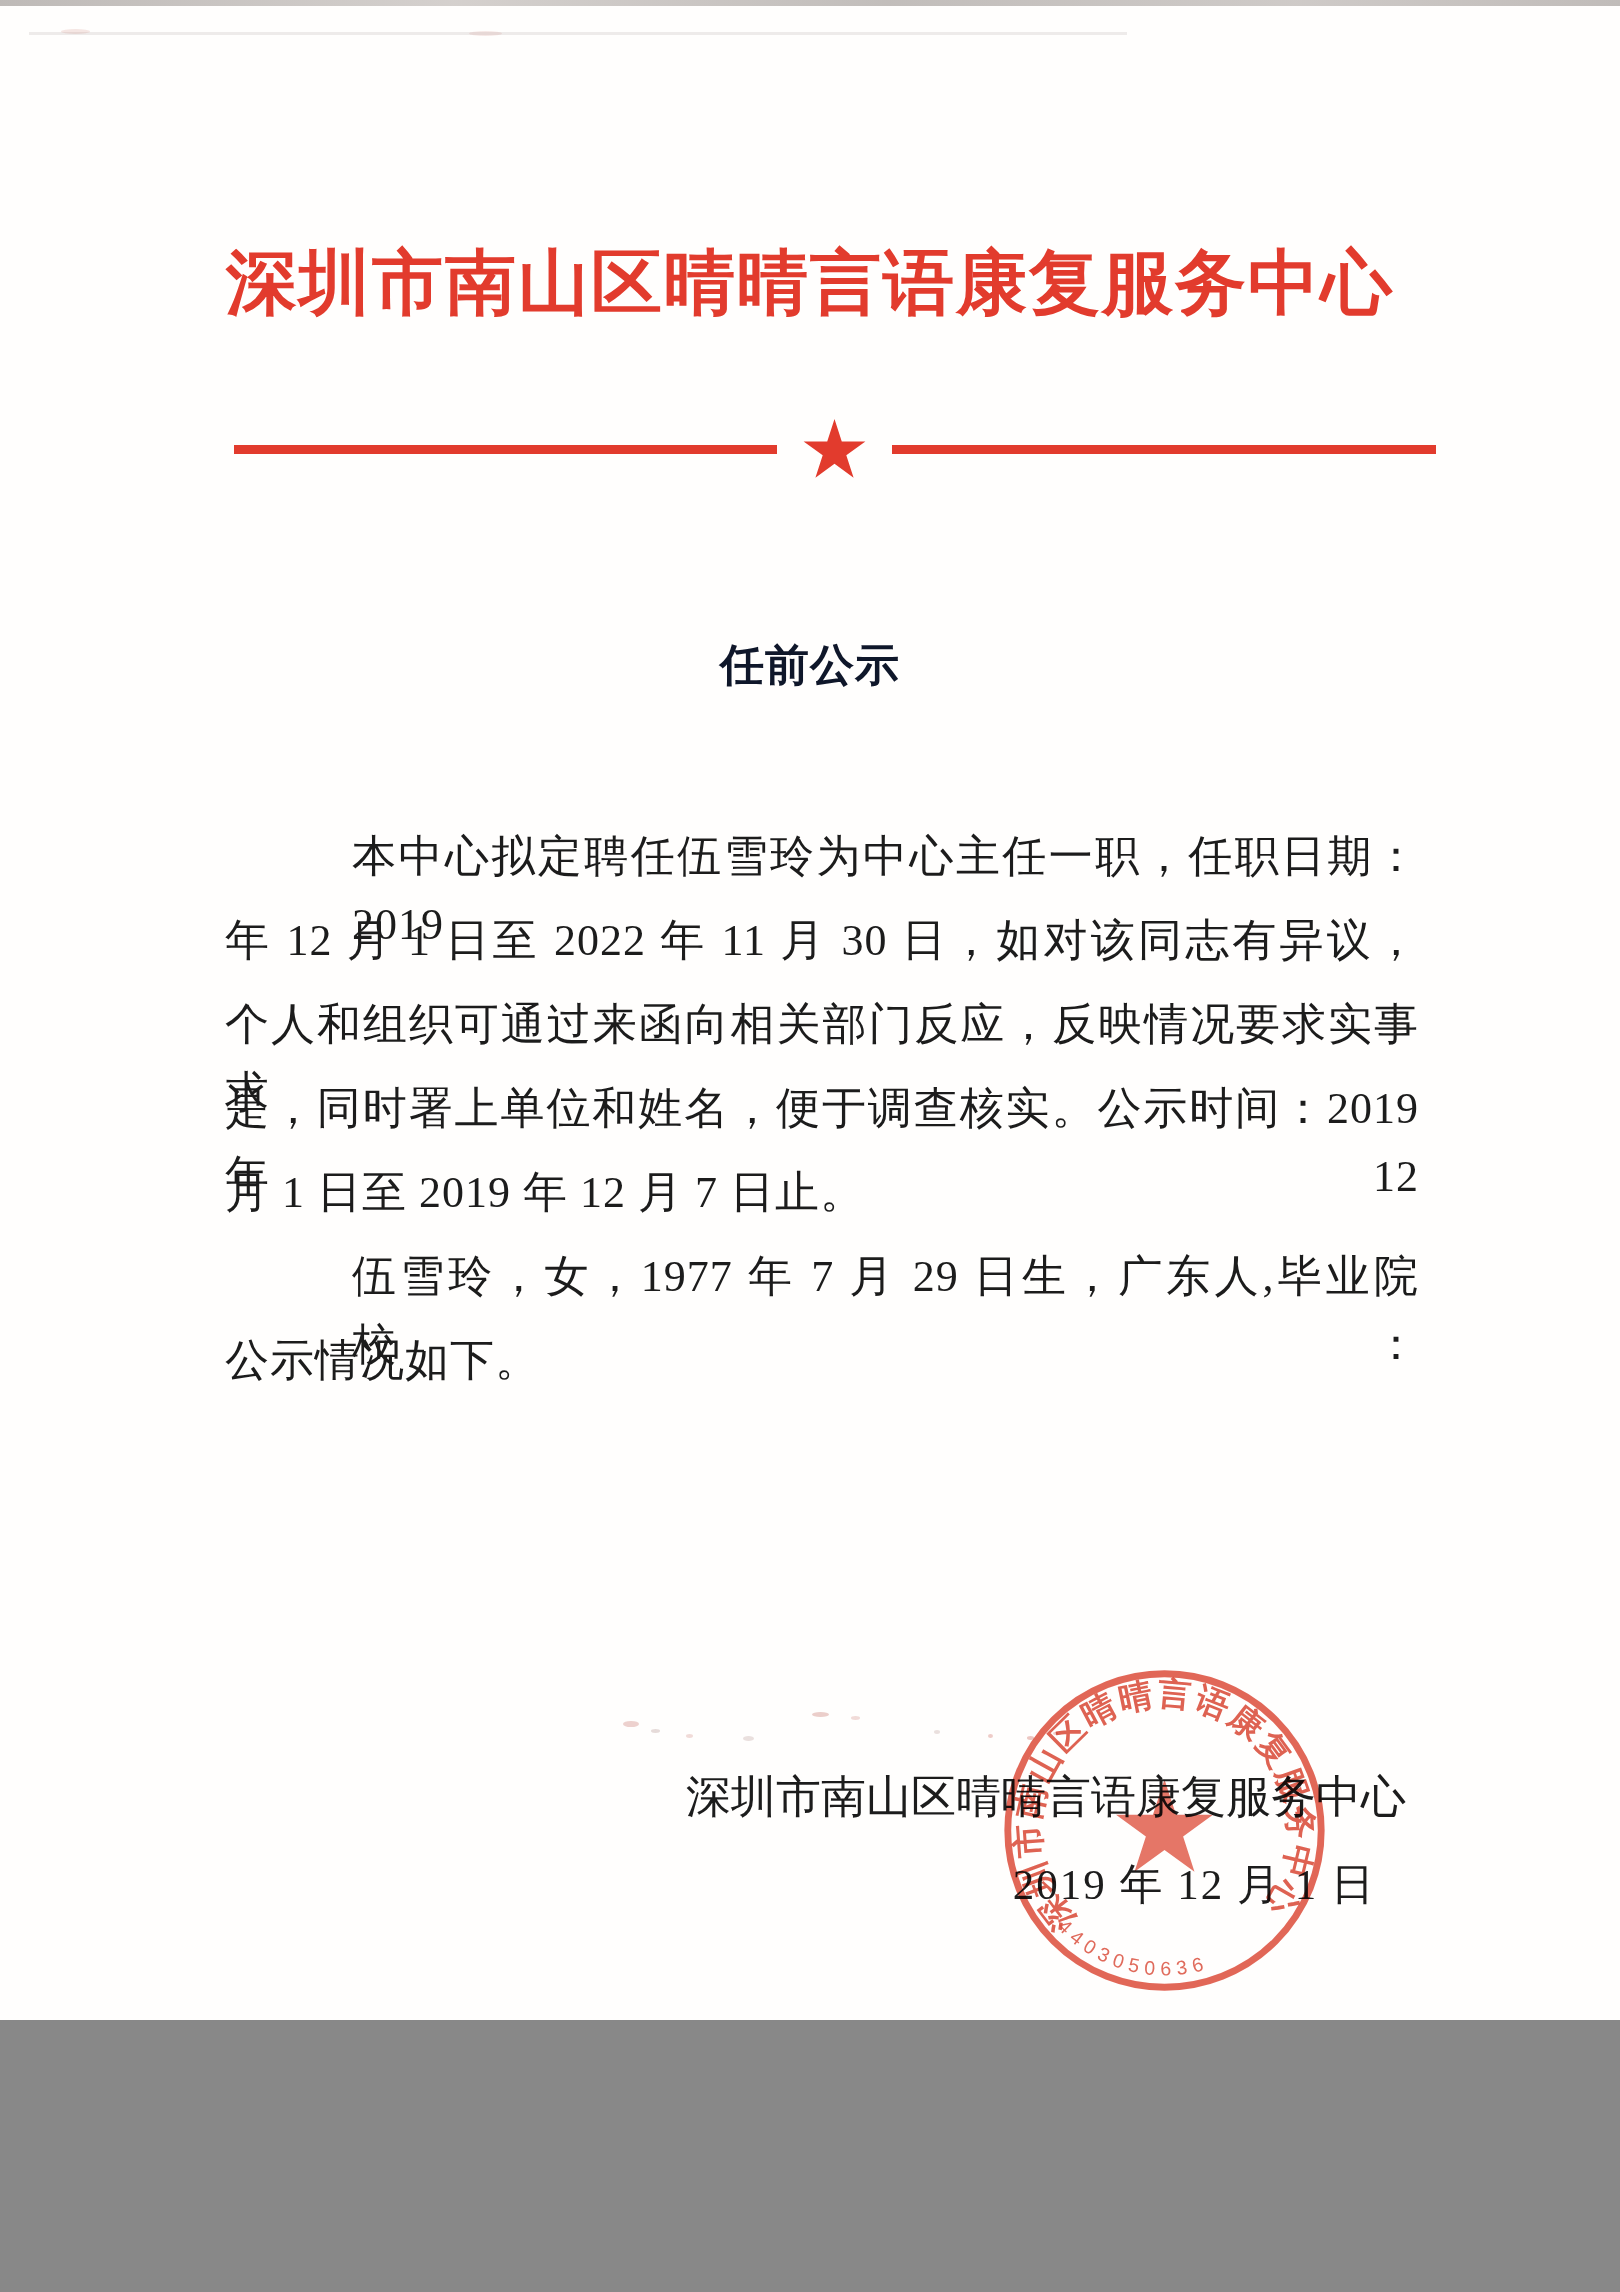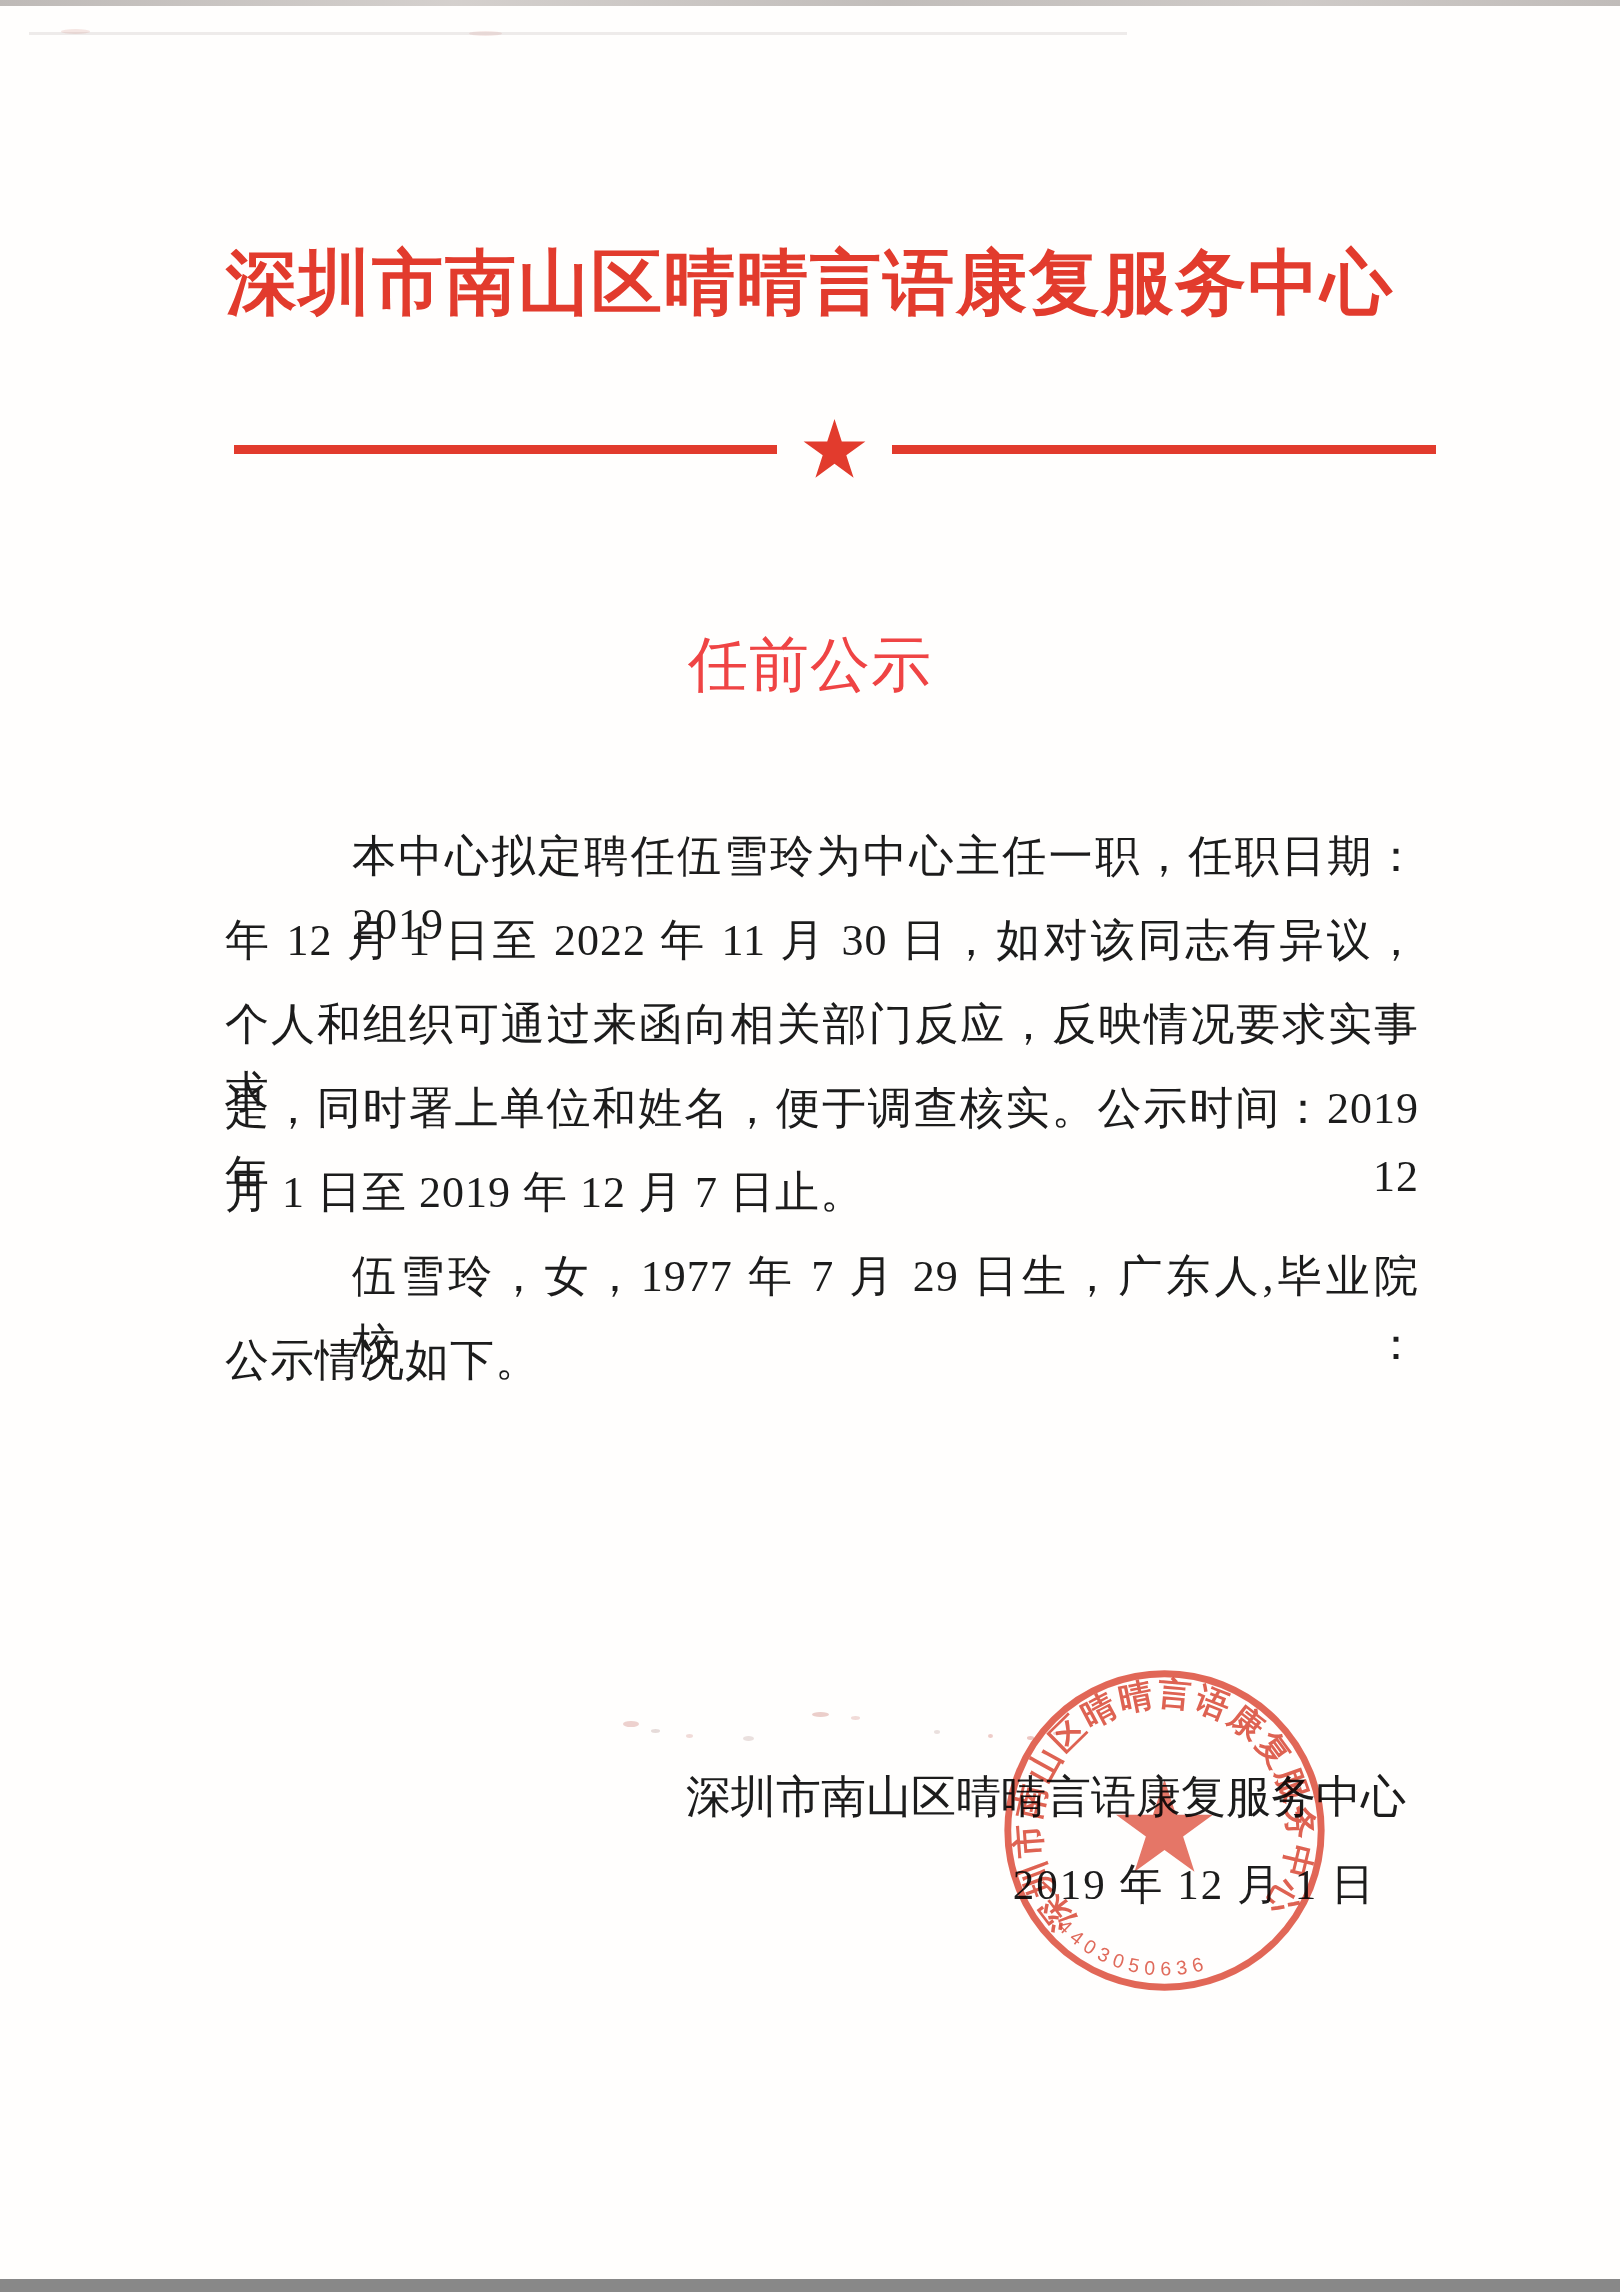--- a/index.html
+++ b/index.html
@@ -1,18 +1,18 @@
 <!DOCTYPE html>
 <html><head>
 <meta charset="utf-8">
 <style>
   html,body{margin:0;padding:0;background:#888;}
   .page{
     position:relative;
-    width:1620px;height:2279px;
+    width:1620px;height:2020px;
     margin:0 auto;
     background:#fffefd;
     overflow:hidden;
     font-family:"Liberation Serif","DejaVu Serif",serif;
     color:#1c1c1c;
   }
   
   .scan-edge{
     position:absolute;left:0;top:0;width:100%;height:5.9px;
     background:linear-gradient(to right,#b3aeab,#cdc8c5 28%,#b7b2af 55%,#c6c1be 80%,#b5b0ad);
@@ -40,24 +40,24 @@
   .divider .bar{height:9.8px;background:#e23b2d;flex:0 0 auto;}
   .bar-left{width:543px;margin-right:24.5px;}
   .bar-right{width:544px;margin-left:25.5px;}
   .star-wrap{width:65px;height:61px;flex:0 0 auto;}
   .star-wrap polygon{fill:#e23b2d;}
   
   .doc-title{
     position:absolute;left:0;top:632px;width:100%;
     text-align:center;
     font-family:"Liberation Sans","DejaVu Sans",sans-serif;
-    font-weight:400;
-    font-size:60px;line-height:65px;
+    font-weight:700;
+    font-size:44px;line-height:65px;
     letter-spacing:1px;
-    color:#ef4444;
+    color:#0f172a;
   }
   
   .body-text{
     position:absolute;left:225px;top:823px;width:1194px;
     font-size:44px;
   }
   .line{
     height:84px;line-height:68px;
     text-align:justify;
     letter-spacing:1px;

